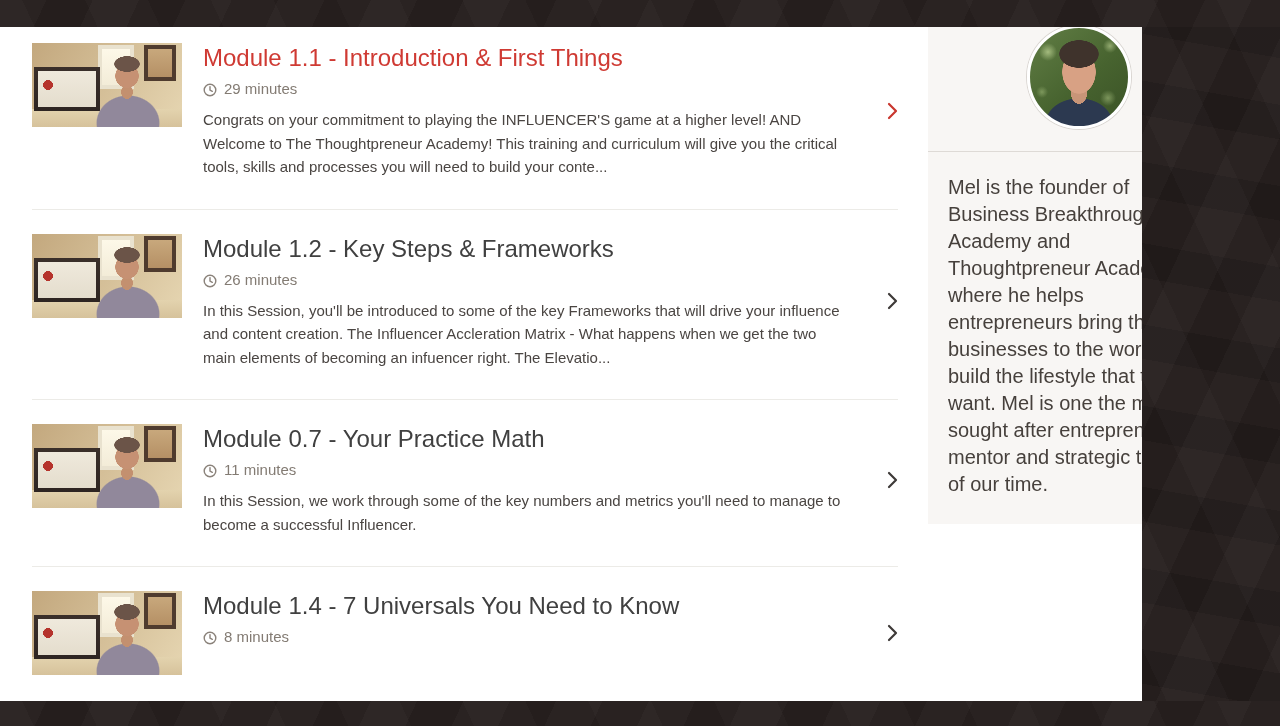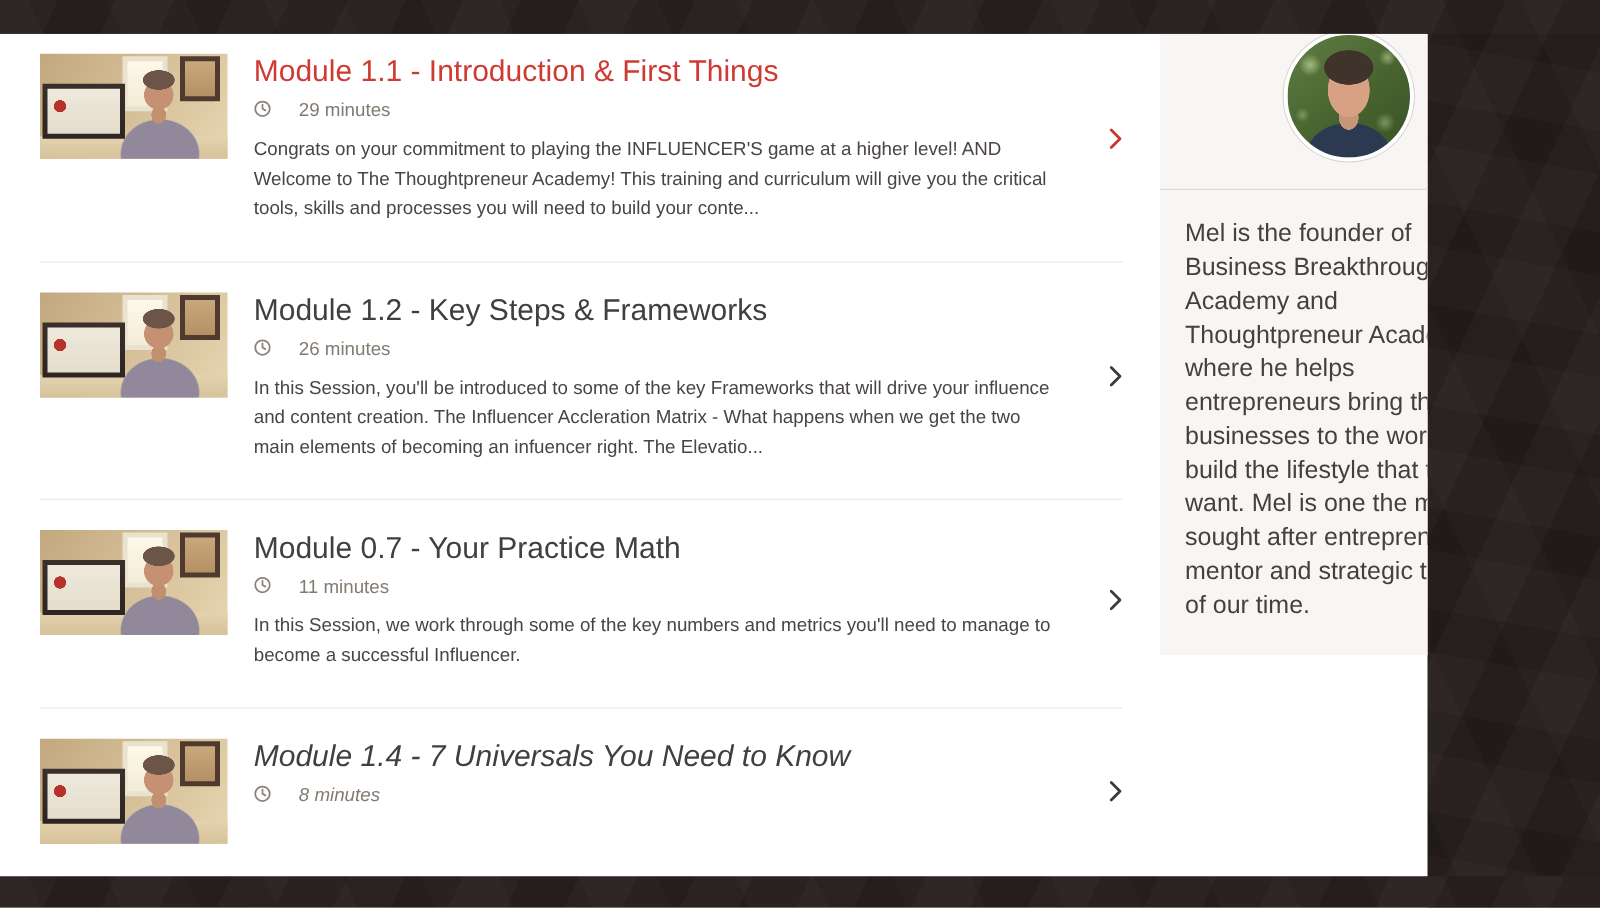--- a/index.html
+++ b/index.html
@@ -26,21 +26,21 @@
     background:#ffffff;overflow:hidden;
   }
   
   .modules{position:absolute;left:32px;top:16px;width:866px;}
   .module-row{
     display:flex;align-items:stretch;
     padding-bottom:30px;margin-bottom:24px;
     border-bottom:1px solid #ecebe7;
     cursor:pointer;
   }
-  .module-row:last-child{border-bottom:none;margin-bottom:0;font-style:italic;}
+  .module-row:last-child{border-bottom:none;margin-bottom:0;}
   .thumb{
     width:150px;height:84px;flex:none;
     background:
       radial-gradient(ellipse 13px 8px at 95px 21px, #6b5448 96%, transparent),
       radial-gradient(circle 12px at 95px 33px, #c69173 96%, transparent),
       radial-gradient(ellipse 6px 7px at 95px 49px, #c3906f 96%, transparent),
       radial-gradient(ellipse 32px 28px at 96px 80px, #91889b 96%, transparent),
       radial-gradient(circle 5px at 16px 42px, #b5332c 96%, transparent),
       linear-gradient(#efe9dc,#e4ddcd) 6px 28px / 58px 36px no-repeat,
       linear-gradient(#3a2f2a,#2e2522) 2px 24px / 66px 44px no-repeat,
@@ -50,21 +50,21 @@
       linear-gradient(#4f3b2e,#4f3b2e) 112px 2px / 32px 36px no-repeat,
       linear-gradient(#e3d3ae,#d6c29b) 0px 66px / 150px 18px no-repeat,
       linear-gradient(120deg,#c3a87e,#e6d6b2);
   }
   .module-body{flex:1;margin-left:21px;min-width:0;}
   .module-title{
     font-size:24px;line-height:30px;color:#404040;font-weight:400;
   }
   .module-row.active .module-title{color:#cf3a33;}
   .module-time{
-    margin-top:7px;display:flex;align-items:flex-start;gap:22px;
+    margin-top:7px;display:flex;align-items:flex-end;gap:7px;
     font-size:15px;color:#837b73;
   }
   .clock{display:inline-flex;flex:none;}
   .module-desc{
     margin-top:11px;font-size:15px;line-height:23.5px;color:#4a4542;max-width:650px;
   }
   .chev-col{
     width:26px;flex:none;display:flex;align-items:center;justify-content:flex-end;
     color:#3e3a38;
   }

